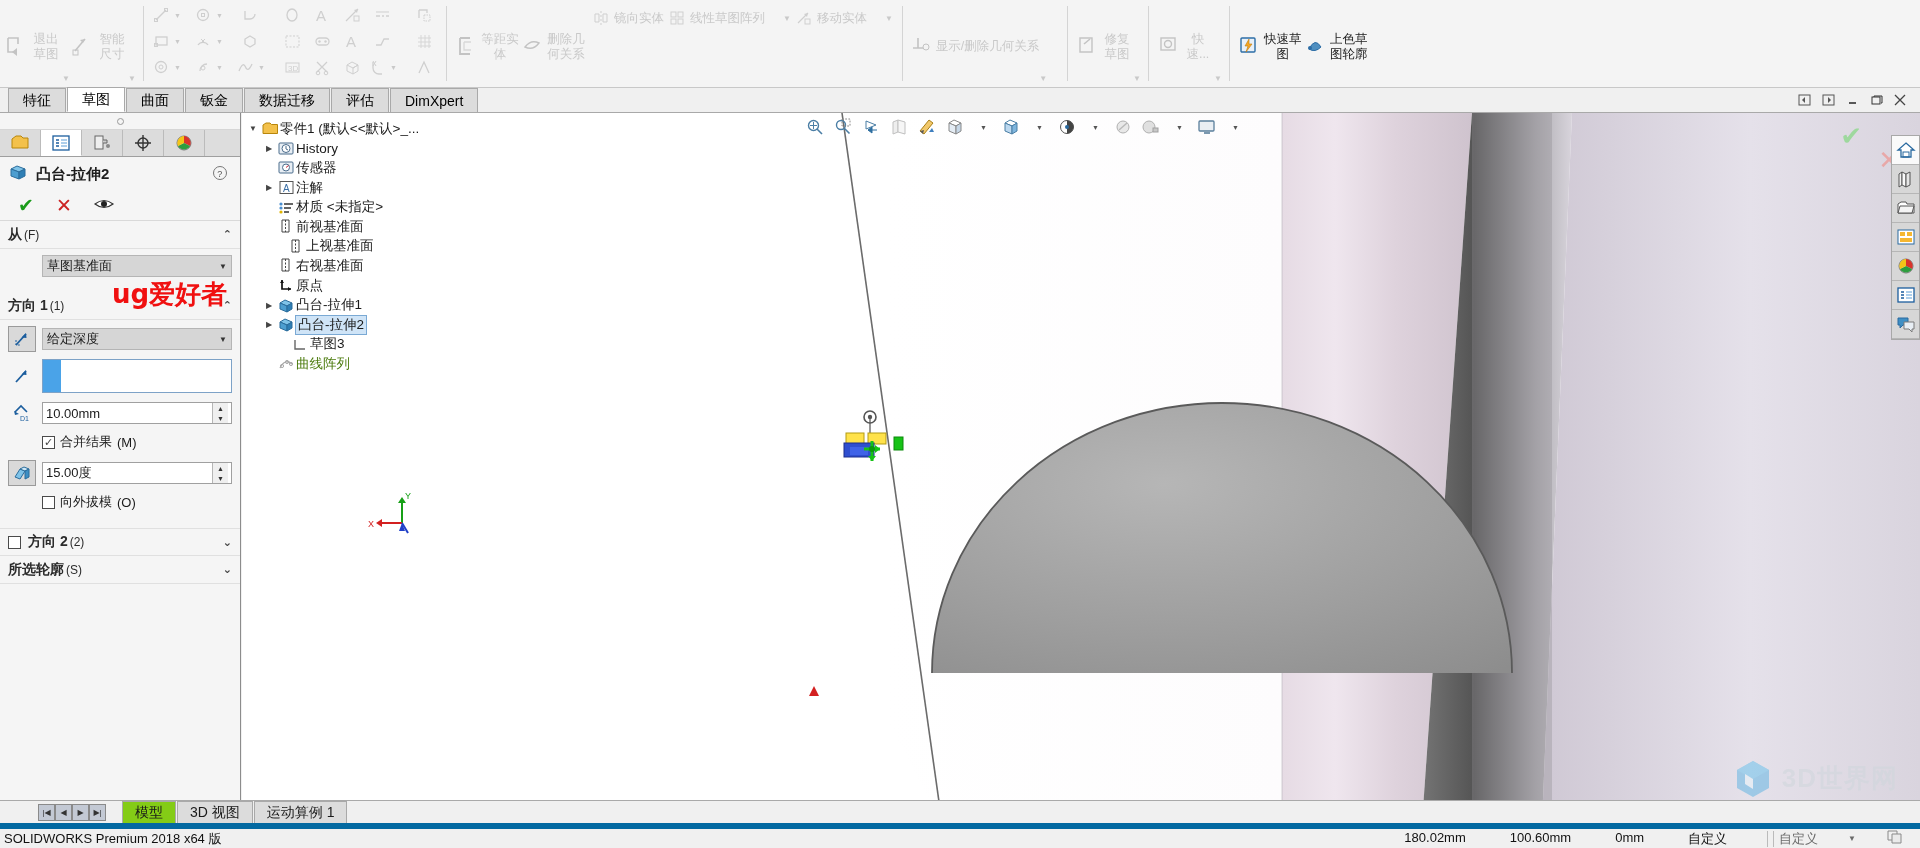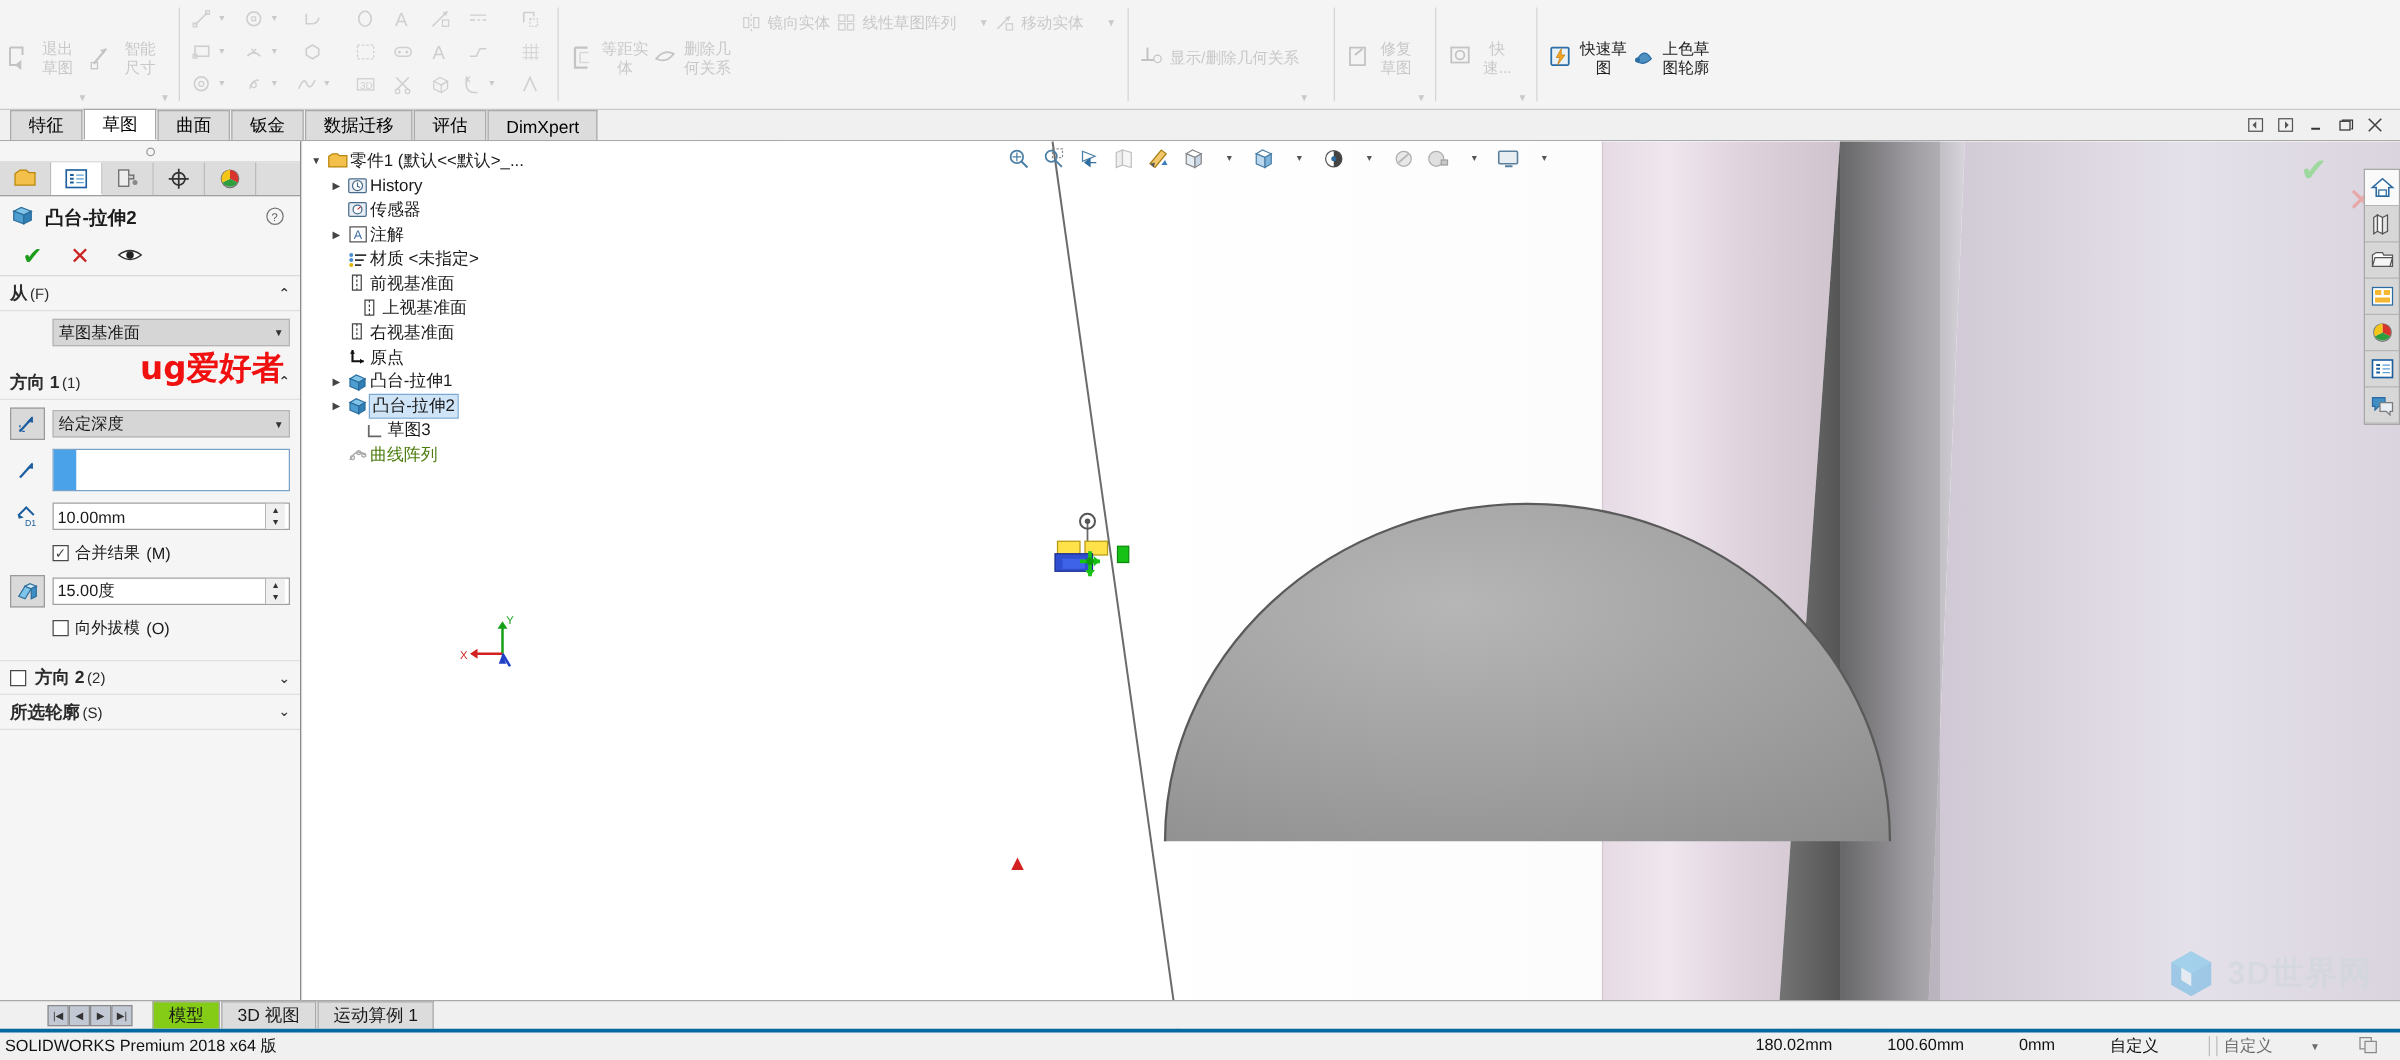--- a/index.html
+++ b/index.html
@@ -155,21 +155,21 @@
     background: #f0f0f0; display: flex; align-items: center;
     border-top: 1px solid #a9a9a9;
   }
   .navbtns { display:flex; margin-left: 38px; }
   .navb { width: 17px; height: 17px; border:1px solid #8a8a8a; background:#c3c9d4; display:flex; align-items:center; justify-content:center; font-size:8px; color:#333;}
   .btab { height: 22px; padding: 0 12px; display:flex; align-items:center; font-size:14px;
           border:1px solid #a9a9a9; border-bottom:none; background:#dcdcdc; margin-right:1px;}
   .btab.active { background:#84cc16;margin-left:12px; }
   .statusbar {
     position: absolute; left:0; bottom:0; width: 1920px; height: 25px;
-    background: #f0f0f0; border-top: 3px solid #0369a1;
+    background: #f0f0f0; border-top: 6px solid #0369a1;
     display:flex; align-items:center; font-size: 13px; color:#111;justify-content:flex-end;
   }
   .sb-left { padding-left: 4px; }
   .sb-coords { display:flex; gap: 44px; margin-left: auto; padding-right: 40px;}
   .sb-grip { width: 6px; height: 16px; border-left:1px solid #bbb; }
   .sb-right { display:flex; align-items:center; gap: 30px; padding-right: 16px; color:#6b6b6b;}
 </style>
 </head>
 <body>
 

